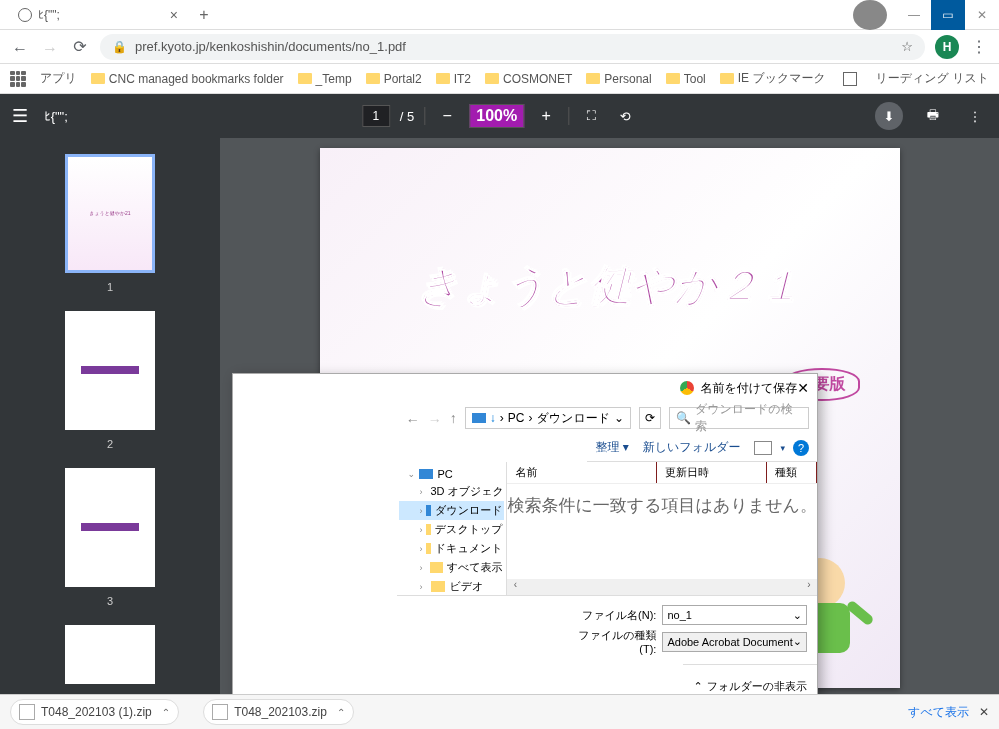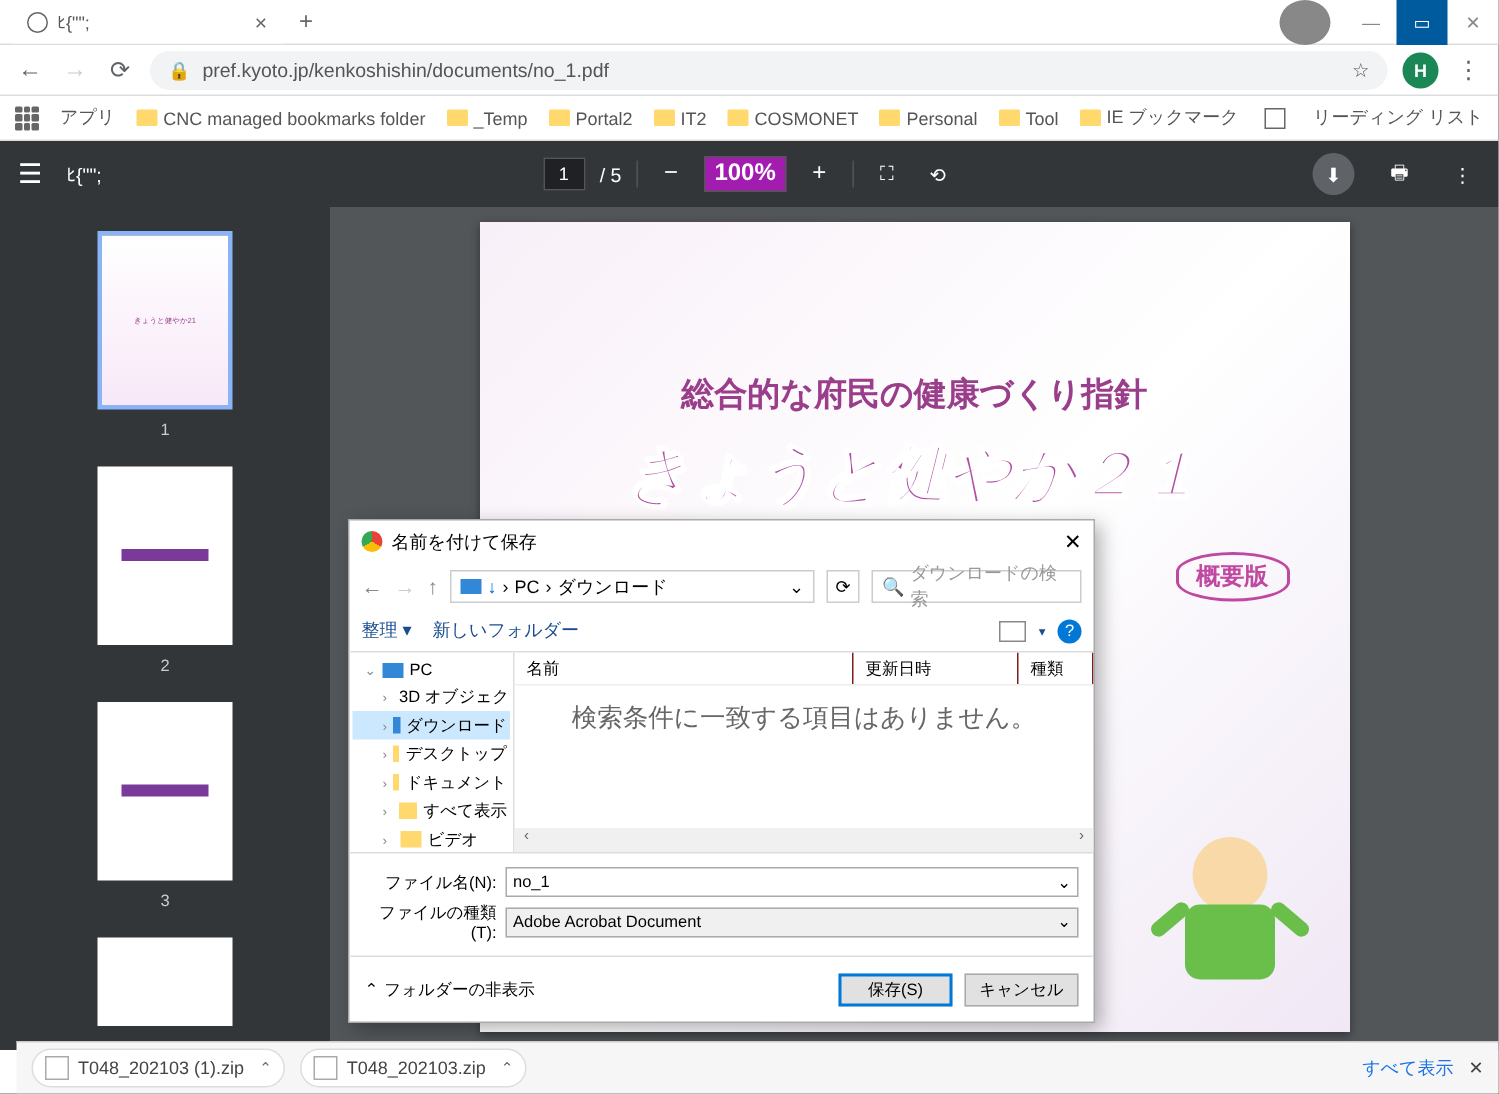--- a/index.html
+++ b/index.html
@@ -59,21 +59,21 @@
 .pdf-page .subtitle { font-size: 22px; color: #9a3d8a; font-weight: bold; }
 .pdf-page .title { font-size: 42px; color: #b04da5; font-weight: bold; font-style: italic; margin-top: 10px; text-shadow: 2px 2px #fff, -2px -2px #fff; -webkit-text-stroke: 1px #fff; }
 .pdf-page .badge { position: absolute; right: 40px; top: 220px; border: 2px solid #c048a0; border-radius: 50%/40%; padding: 4px 12px; color: #c048a0; font-size: 16px; font-weight: bold; }
 .pdf-page .cartoon { position: absolute; bottom: 10px; right: 30px; width: 100px; height: 120px; }
 .cartoon .head { width: 50px; height: 50px; background: #f9d9a8; border-radius: 50%; position: absolute; top: 0; left: 25px; }
 .cartoon .body { width: 60px; height: 50px; background: #6abf4b; border-radius: 10px; position: absolute; top: 45px; left: 20px; }
 .cartoon .arm-left { width: 30px; height: 10px; background: #6abf4b; position: absolute; top: 50px; left: -5px; transform: rotate(-40deg); border-radius: 5px; }
 .cartoon .arm-right { width: 30px; height: 10px; background: #6abf4b; position: absolute; top: 50px; right: -5px; transform: rotate(40deg); border-radius: 5px; }
 
 
-.dialog { position: absolute; left: 232px; top: 346px; width: 498px; height: 336px; background: #fff; border: 1px solid #aaa; box-shadow: 4px 4px 12px rgba(0,0,0,.3); display: flex; flex-direction: column; font-size: 12px; }
+.dialog { position: absolute; left: 232px; top: 373px; width: 586px; height: 336px; background: #fff; border: 1px solid #aaa; box-shadow: 4px 4px 12px rgba(0,0,0,.3); display: flex; flex-direction: column; font-size: 12px; align-items: flex-end; }
 .dialog-title { height: 28px; display: flex; align-items: center; padding: 0 8px; }
 .dialog-title .chrome-icon { width: 14px; height: 14px; border-radius: 50%; background: conic-gradient(#ea4335 0 120deg, #fbbc05 120deg 240deg, #34a853 240deg 360deg); margin-right: 6px; }
 .dialog-title .close-x { margin-left: auto; font-size: 14px; cursor: pointer; }
 .dialog-nav { height: 32px; display: flex; align-items: center; padding: 0 8px; gap: 8px; }
 .dialog-nav .arrow { color: #888; font-size: 14px; }
 .dialog-nav .path { flex: 1; height: 22px; border: 1px solid #ccc; display: flex; align-items: center; padding: 0 6px; gap: 4px; }
 .dialog-nav .path .pc-icon { width: 14px; height: 10px; background: #3287d6; }
 .dialog-nav .refresh { width: 22px; height: 22px; border: 1px solid #ccc; display: flex; align-items: center; justify-content: center; }
 .dialog-nav .search { flex: 0 0 140px; height: 22px; border: 1px solid #ccc; display: flex; align-items: center; padding: 0 6px; color: #999; gap: 4px; }
 .dialog-tools { height: 28px; display: flex; align-items: center; padding: 0 8px; gap: 14px; color: #1a4d8f; border-bottom: 1px solid #ddd; }
@@ -100,21 +100,21 @@
 .field-row { display: flex; align-items: center; margin: 3px 0; }
 .field-row label { width: 94px; text-align: right; padding-right: 6px; font-size: 11px; }
 .field-row .input { flex: 1; height: 20px; border: 1px solid #aaa; padding: 0 4px; font-size: 11px; display: flex; align-items: center; }
 .dialog-footer { height: 44px; display: flex; align-items: center; padding: 0 10px; border-top: 1px solid #ddd; }
 .dialog-footer .hide { display: flex; align-items: center; gap: 4px; font-size: 11px; }
 .dialog-footer .buttons { margin-left: auto; display: flex; gap: 8px; }
 .dialog-footer button { width: 76px; height: 22px; border: 1px solid #aaa; background: #e1e1e1; font-size: 11px; }
 .dialog-footer button.primary { border: 1px solid #0078d7; box-shadow: inset 0 0 0 1px #0078d7; }
 
 
-.downloads { position: absolute; bottom: 0; left: 0; right: 0; height: 35px; background: #f6f6f6; border-top: 1px solid #ccc; display: flex; align-items: center; padding: 0 10px; gap: 10px; font-size: 12px; color: #444; margin-left: 11px; }
+.downloads { position: absolute; bottom: 0; left: 0; right: 0; height: 35px; background: #f6f6f6; border-top: 1px solid #ccc; display: flex; align-items: center; padding: 0 10px; gap: 24px; font-size: 12px; color: #444; }
 .dl-item { display: flex; align-items: center; gap: 6px; padding: 4px 8px; border: 1px solid #ddd; border-radius: 14px; background: #fff; }
 .dl-item .file-ico { width: 16px; height: 16px; background: #fff; border: 1px solid #aaa; position: relative; }
 .dl-item .chev { color: #666; font-size: 10px; margin-left: 4px; }
 .downloads .right { margin-left: auto; display: flex; align-items: center; gap: 10px; }
 .downloads .show-all { color: #1a73e8; }
 </style>
 </head>
 <body>
 
 <div class="titlebar">
@@ -236,21 +236,20 @@
           <div class="thumb-bar"></div>
         </div>
       </div>
     <div class="thumb-label">3</div>
     <div class="thumb" style="height:60px">
         <div class="thumb-inner"></div>
       </div>
   </div>
   <div class="pdf-page-area">
     <div class="pdf-page">
-      <div class="subtitle">総合的な府民の健康づくり指針</div>
       <div class="title">きょうと健やか２１</div>
       <div class="badge">概要版</div>
       <div class="cartoon">
         <div class="head"></div>
           <div class="body"></div>
           <div class="arm-left"></div>
           <div class="arm-right"></div>
       </div>
     </div>
   </div>
@@ -357,24 +356,20 @@
           <span>Adobe Acrobat Document</span>
           <span style="margin-left:auto">⌄</span>
         </div>
     </div>
   </div>
   <div class="dialog-footer">
     <div class="hide">
         <span>⌃</span>
         <span>フォルダーの非表示</span>
       </div>
-    <div class="buttons">
-      <button class="primary">保存(S)</button>
-      <button>キャンセル</button>
-    </div>
   </div>
 </div>
 
 <div class="downloads">
   <div class="dl-item">
     <span class="file-ico"></span>
     <span>T048_202103 (1).zip</span>
     <span class="chev">⌃</span>
   </div>
   <div class="dl-item">

